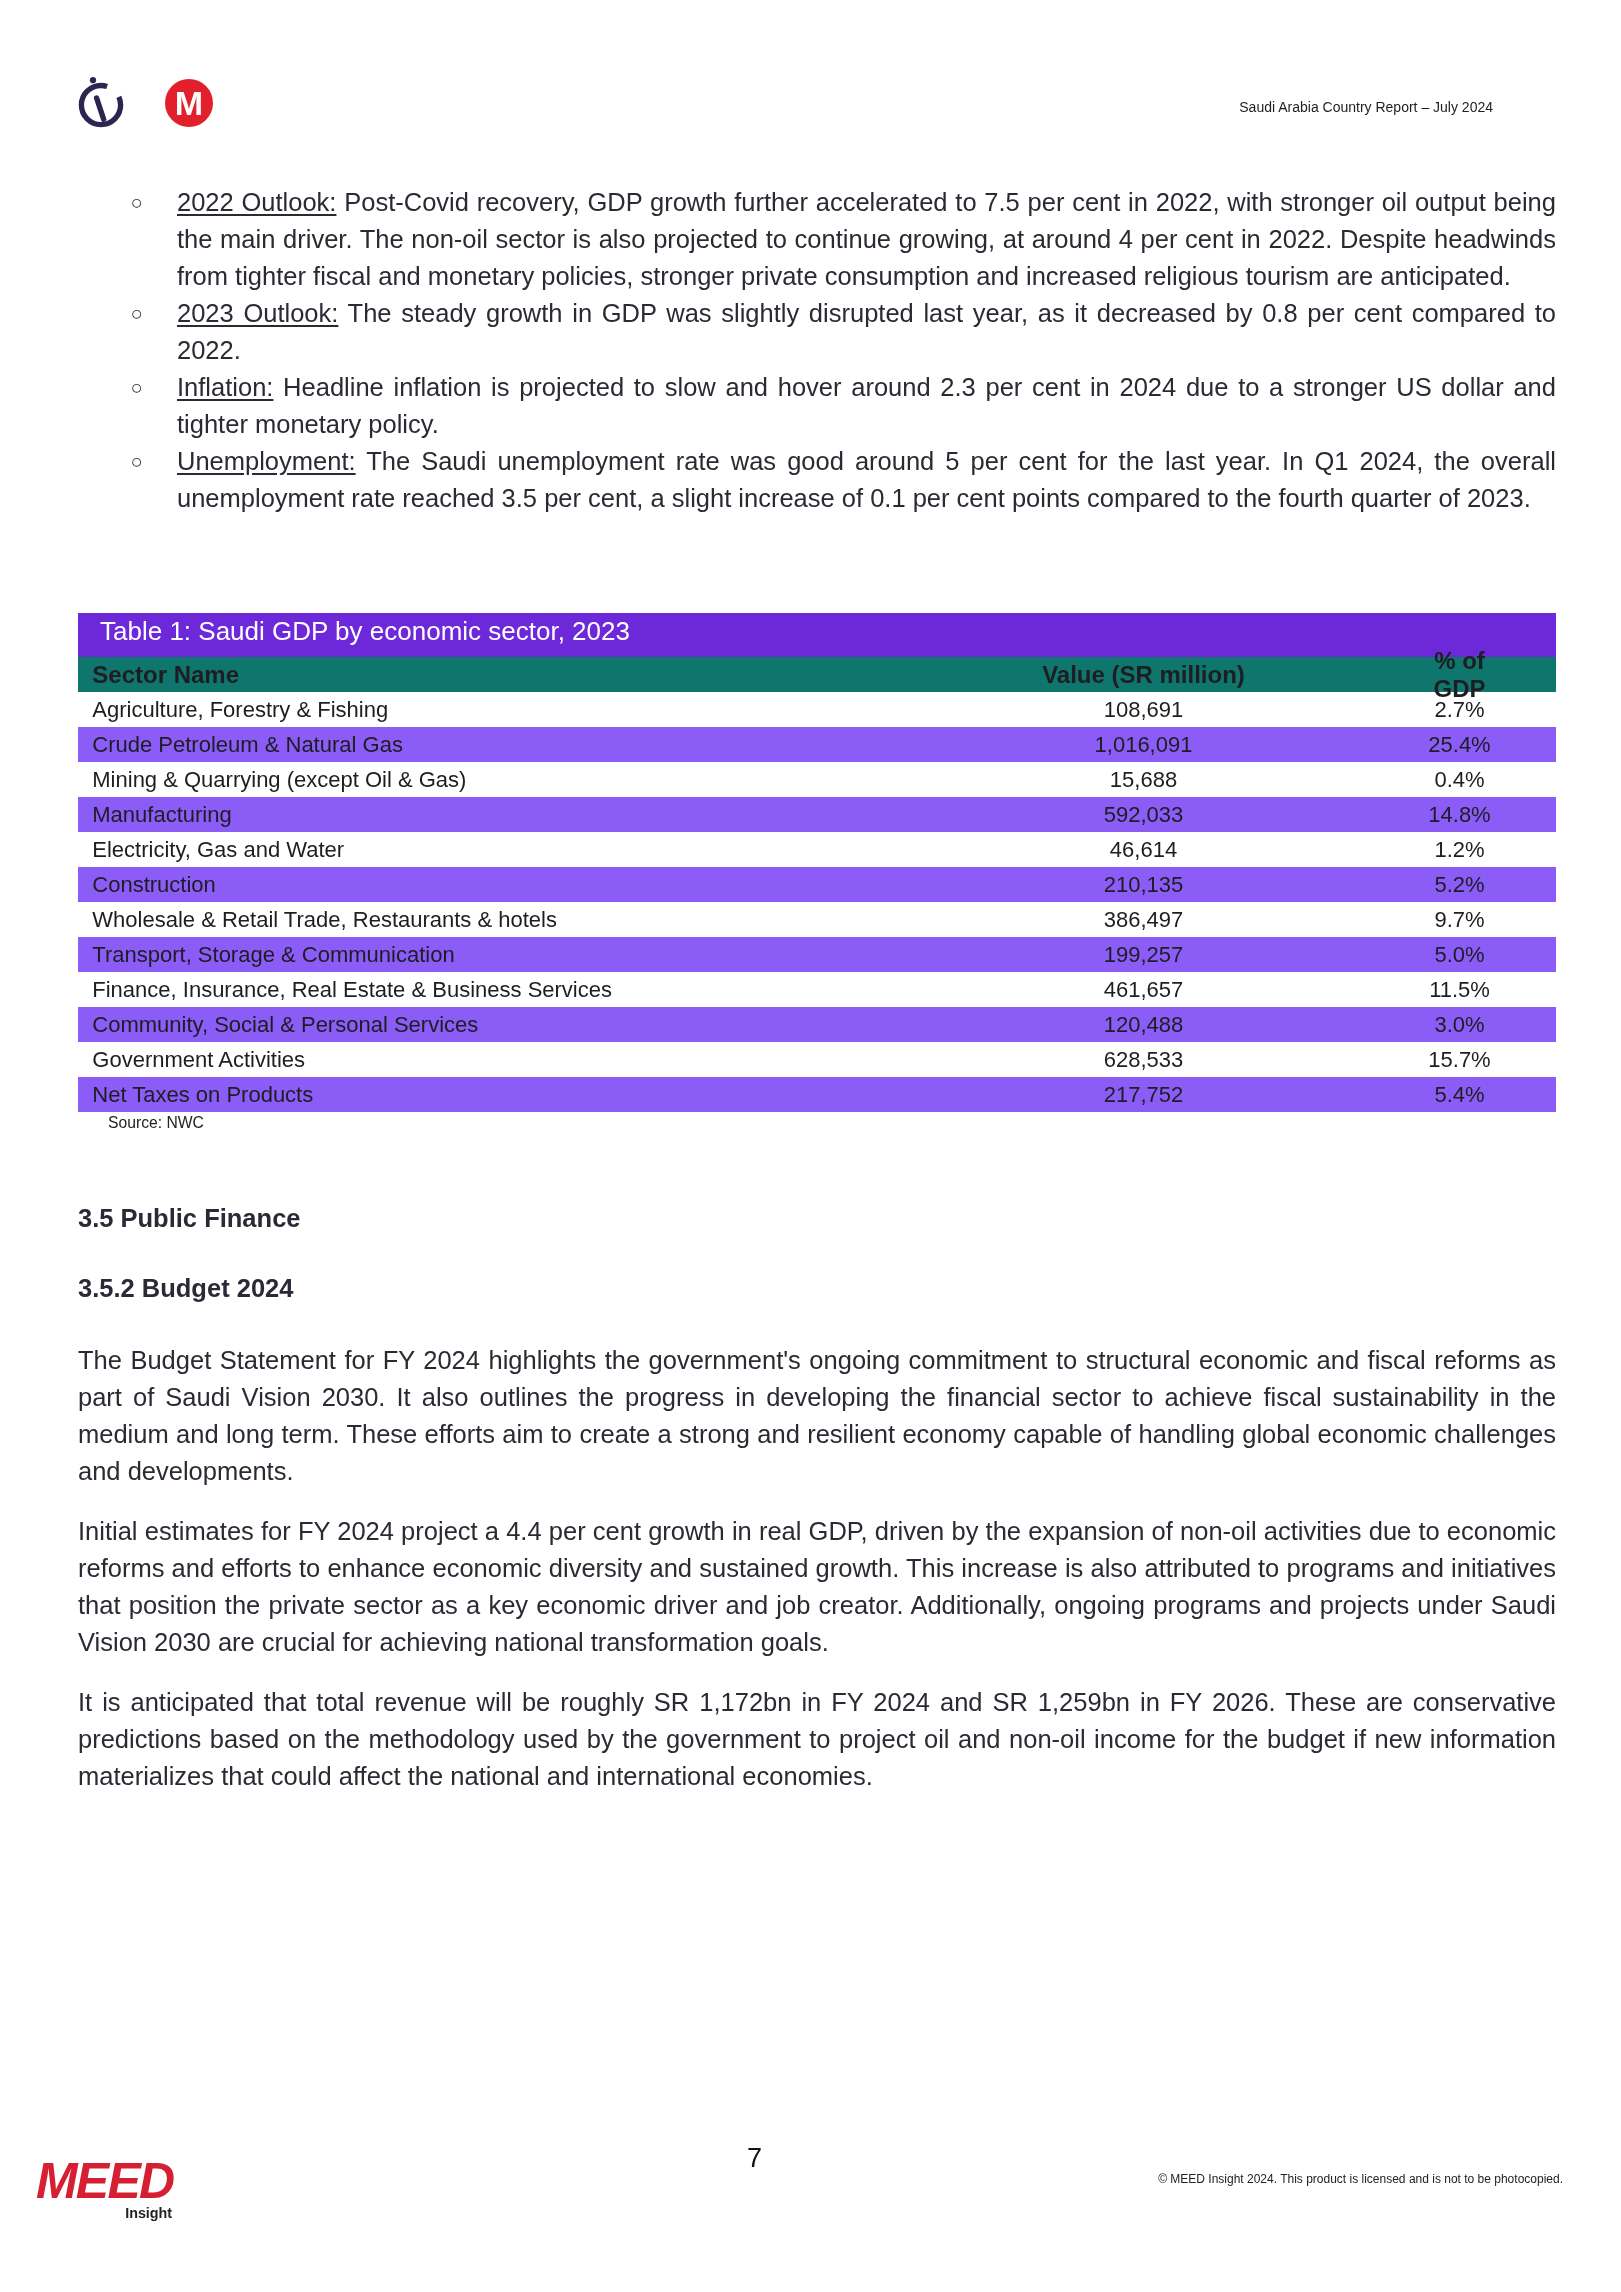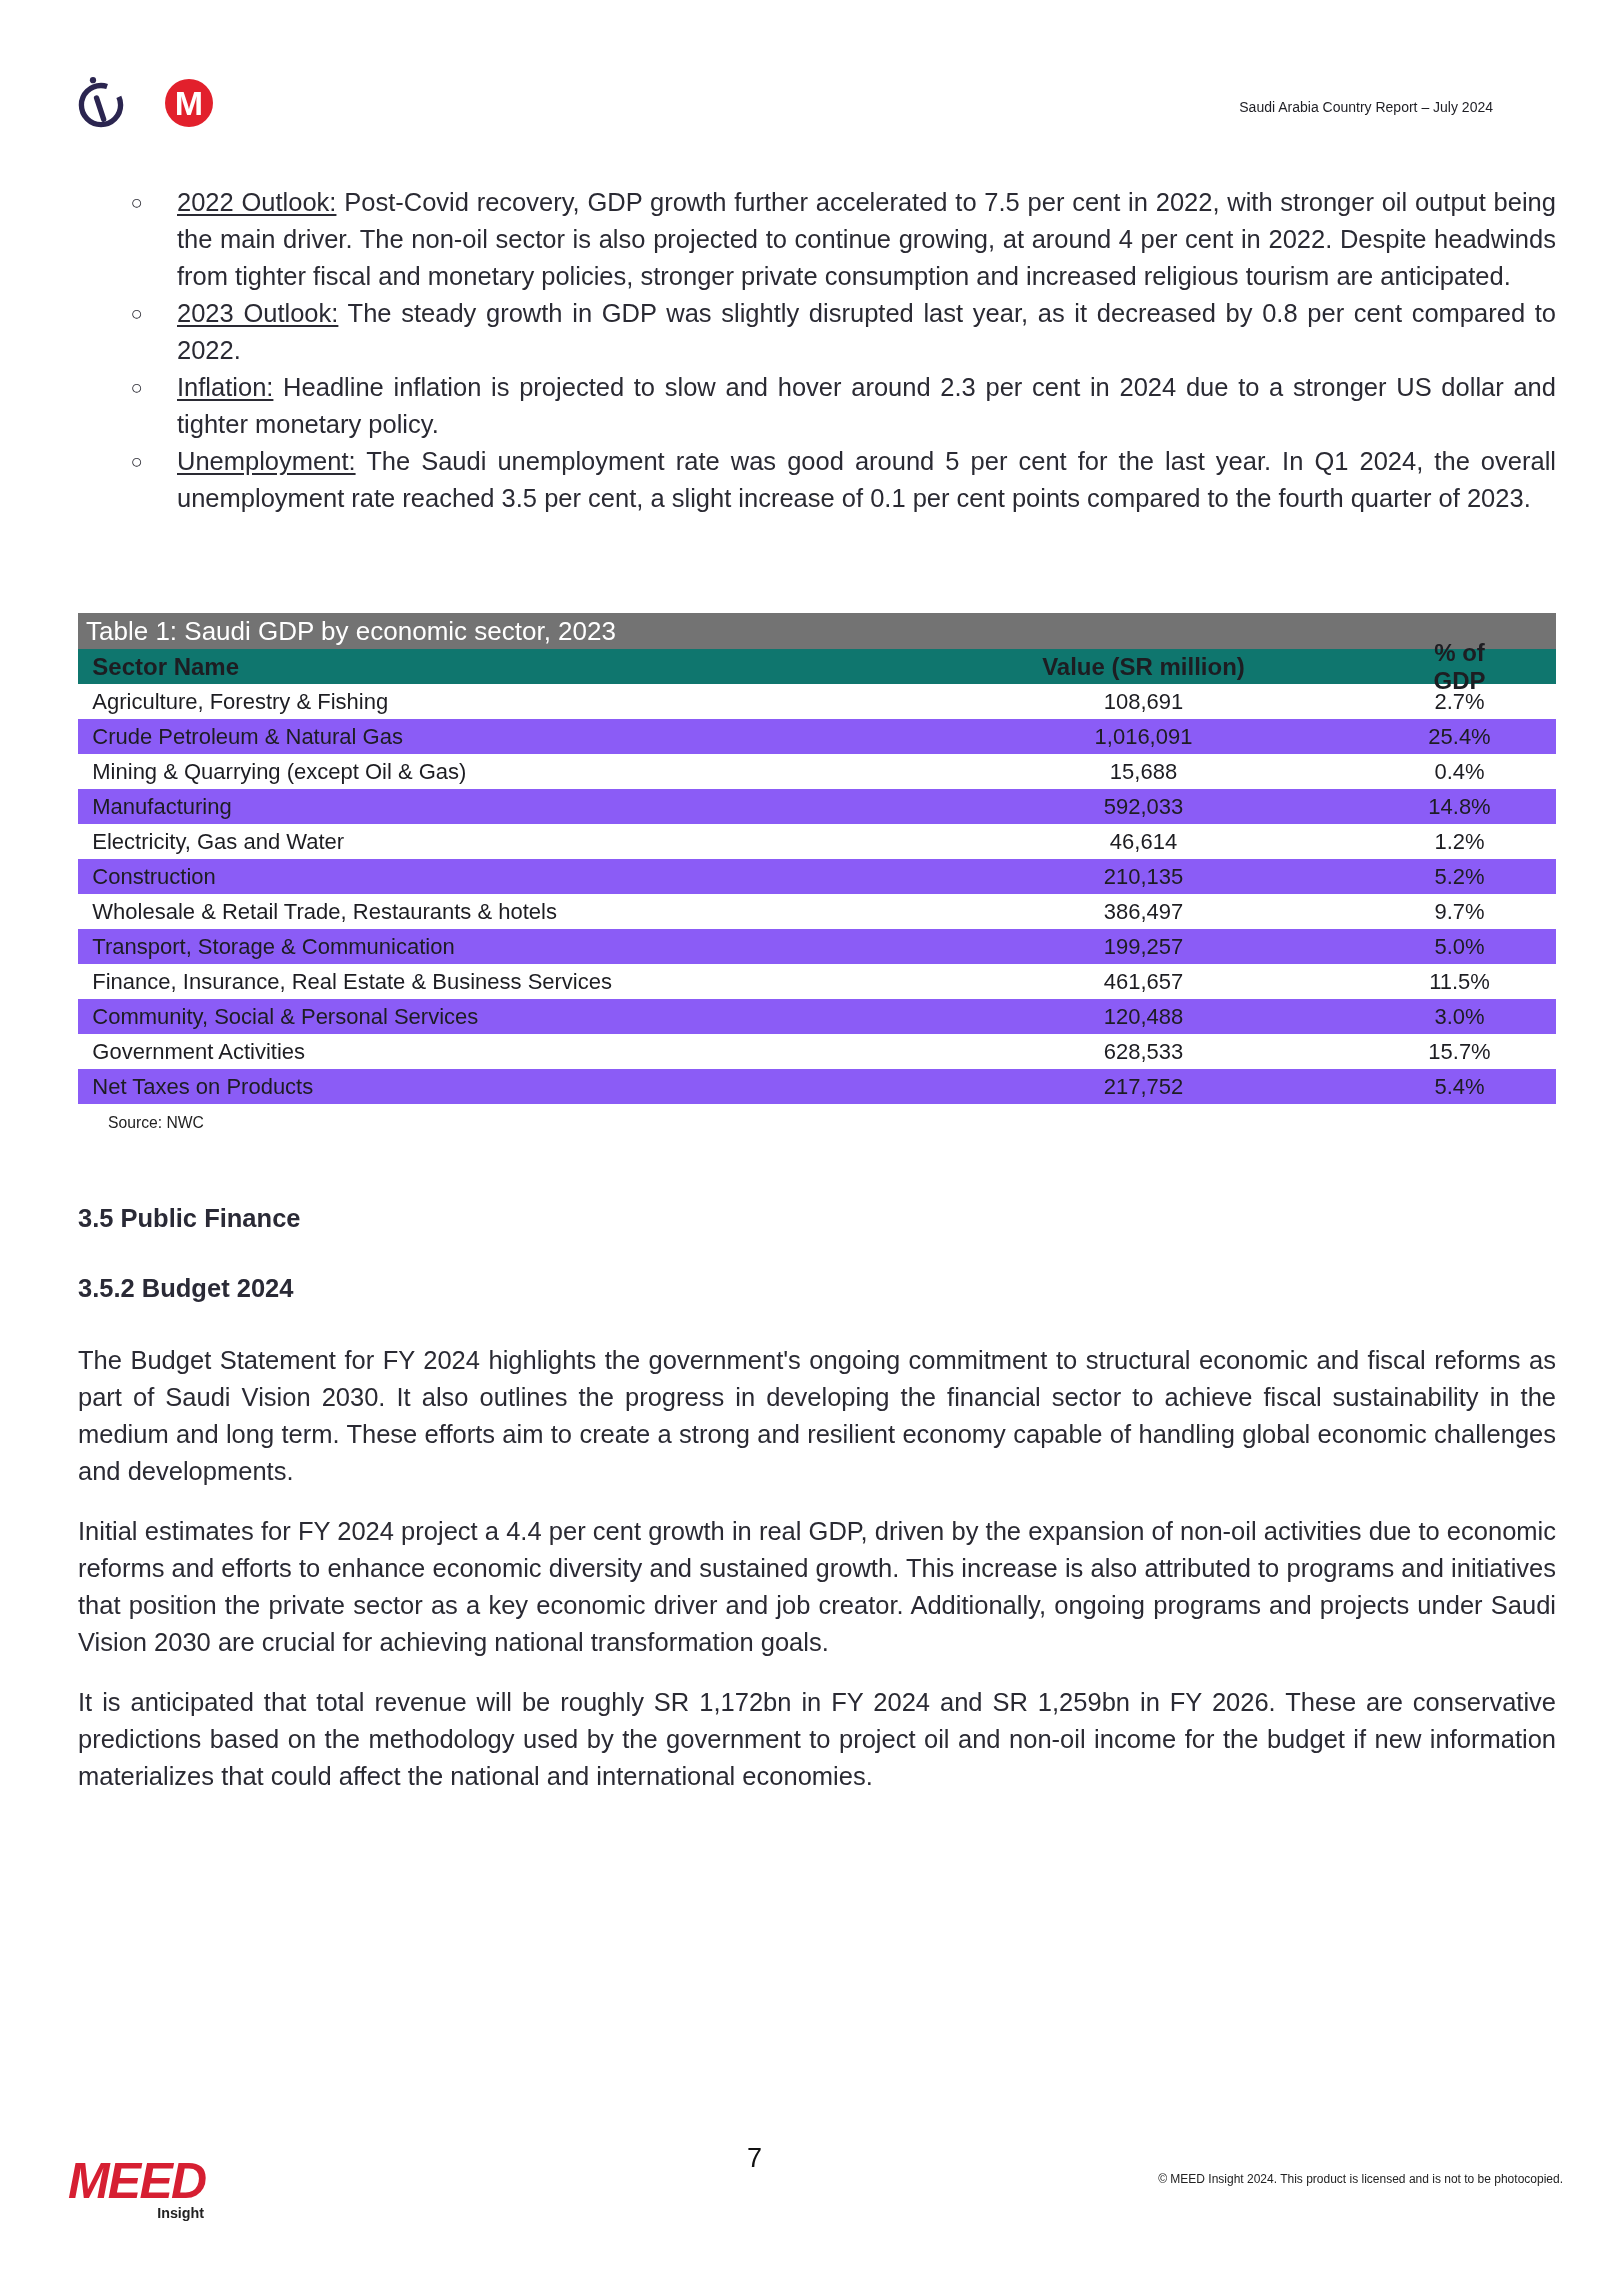--- a/index.html
+++ b/index.html
@@ -11,35 +11,35 @@
             color:#fff; font-weight:bold; font-size:34px; display:flex; align-items:center; justify-content:center;
             font-family:"Liberation Sans", sans-serif; }
   .header-title { right:128px; top:99px; font-size:14px; color:#1e1e24; }
 
   .bullets { left:134px; top:184px; width:1422px; }
   .bullet { position:relative; padding-left:43px; font-size:25.5px; line-height:37px; text-align:justify; color:#2a2a33; }
   .bullet .mark { position:absolute; left:-3.6px; top:0; font-size:19.7px; color:#2a2a33; }
   .bullet u { text-decoration:underline; text-underline-offset:2.7px; }
 
   .table { left:78px; top:613px; width:1478px; }
-  .t-title { background:#737373; color:#ffffff; font-size:26px; height:36px; line-height:36px; padding-left:8px; }
+  .t-title { background:#6d28d9; color:#ffffff; font-size:26px; height:44px; line-height:36px; padding-left:22px; }
   .t-row { display:flex; height:35px; align-items:center; font-size:22px; color:#1d1d22; }
   .t-row.alt { background:#8b5cf6; }
   .t-row.head { font-weight:bold; font-size:24px; background:#0f766e; }
   .c-name { width:958px; padding-left:14.3px; box-sizing:border-box; }
   .c-val { width:215px; text-align:center; }
   .c-pct { width:304px; text-align:right; padding-right:42px; box-sizing:border-box; }
   .c-pct span { display:inline-block; width:107px; text-align:center; }
   .source { left:108px; top:1114px; font-size:15.7px; color:#222; }
 
   .h { left:78px; font-weight:bold; font-size:25.5px; color:#2a2a36; }
   .para { left:78px; width:1478px; font-size:25.5px; line-height:37px; text-align:justify; color:#2a2a33; }
 
   .page-num { left:0; width:1509px; text-align:center; top:2143px; font-size:27px; color:#111; }
-  .footer-logo { left:36px; top:2158px;margin-left:32px; }
+  .footer-logo { left:36px; top:2158px; }
   .footer-logo .meed { font-size:50px; font-weight:bold; color:#d61f32; letter-spacing:-1.8px; line-height:47px; font-style:italic; }
   .footer-logo .insight { font-size:14.3px; font-weight:bold; color:#222; margin-left:88px; line-height:16px;text-align:center; }
   .copyright { right:58px; top:2172px; font-size:12px; color:#222; }
 </style>
 </head>
 <body>
 
 <div class="abs logo-left">
   <svg width="52" height="57" viewBox="0 0 58 64">
     <circle cx="29" cy="36" r="22" fill="none" stroke="#2b2550" stroke-width="6" stroke-dasharray="110 18"></circle>

